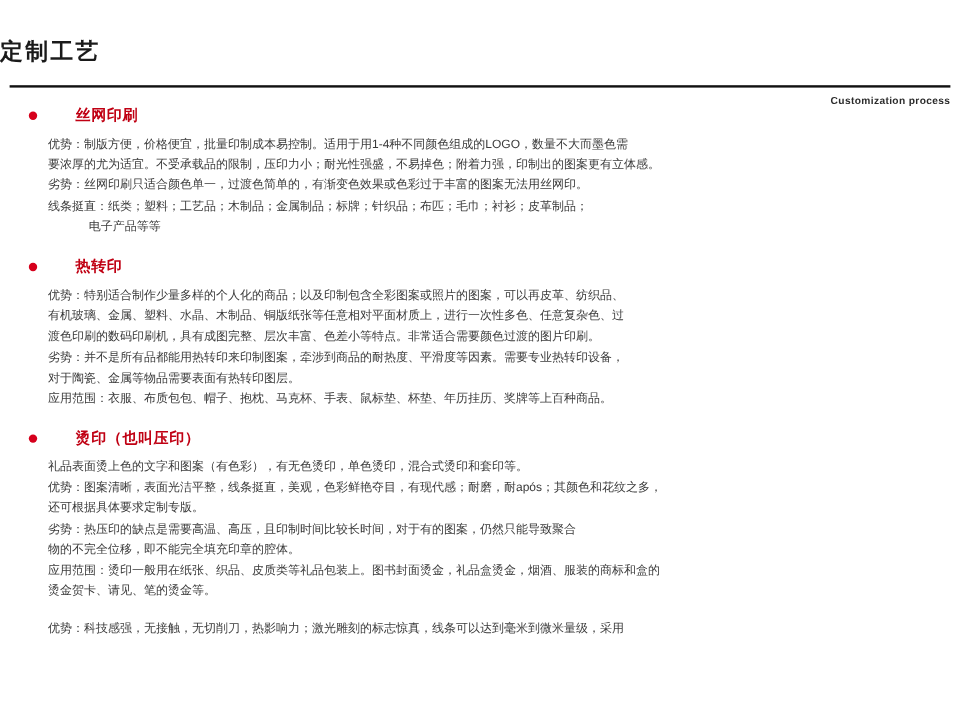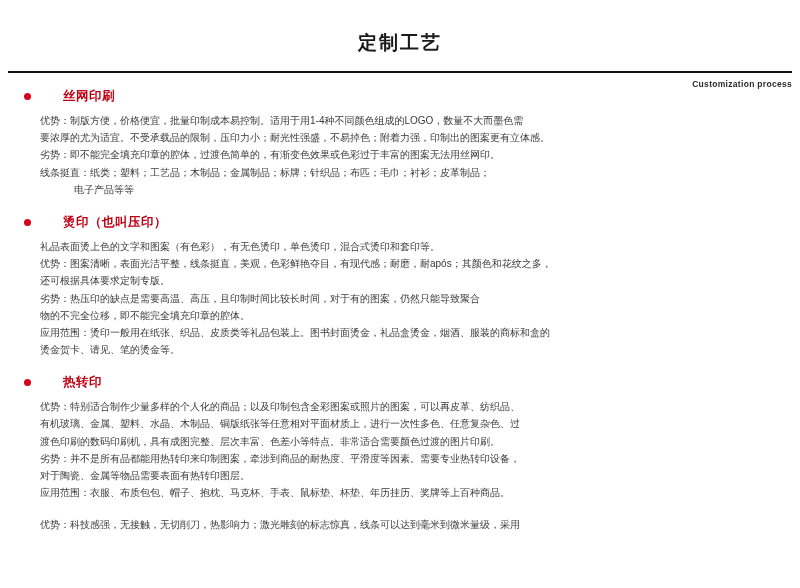--- a/index.html
+++ b/index.html
@@ -25,21 +25,21 @@
   
   .header {
     position: relative;
     height: 72px;
   }
   .header-title {
     position: absolute;
     top: 30px;
     left: 0;
     width: 800px;
-    text-align: center;
+    text-align: left;
     font-size: 19px;
     font-weight: bold;
     letter-spacing: 2px;
     color: #1a1a1a;
   }
   .header-sub {
     position: absolute;
     top: 48px;
     right: 8px;
     font-size: 8.5px;
@@ -142,53 +142,53 @@
 
   <div class="content">
 
     <div class="section">
       <div class="sec-head">
         <span class="bullet"></span>
         <span class="sec-title">丝网印刷</span>
       </div>
       <p class="para">优势：制版方便，价格便宜，批量印制成本易控制。适用于用1-4种不同颜色组成的LOGO，数量不大而墨色需</p>
       <p class="para">要浓厚的尤为适宜。不受承载品的限制，压印力小；耐光性强盛，不易掉色；附着力强，印制出的图案更有立体感。</p>
-      <p class="para">劣势：即不能完全填充印章的腔体，过渡色简单的，有渐变色效果或色彩过于丰富的图案无法用丝网印。</p>
+      <p class="para">劣势：丝网印刷只适合颜色单一，过渡色简单的，有渐变色效果或色彩过于丰富的图案无法用丝网印。</p>
       <p class="para">线条挺直：纸类；塑料；工艺品；木制品；金属制品；标牌；针织品；布匹；毛巾；衬衫；皮革制品；</p>
       <p class="para para-indent">电子产品等等</p>
+    </div>
+
+    <div class="section">
+      <div class="sec-head">
+        <span class="bullet"></span>
+        <span class="sec-title">热转印</span>
+      </div>
+      <p class="para">优势：特别适合制作少量多样的个人化的商品；以及印制包含全彩图案或照片的图案，可以再皮革、纺织品、</p>
+      <p class="para">有机玻璃、金属、塑料、水晶、木制品、铜版纸张等任意相对平面材质上，进行一次性多色、任意复杂色、过</p>
+      <p class="para">渡色印刷的数码印刷机，具有成图完整、层次丰富、色差小等特点。非常适合需要颜色过渡的图片印刷。</p>
+      <p class="para">劣势：并不是所有品都能用热转印来印制图案，牵涉到商品的耐热度、平滑度等因素。需要专业热转印设备，</p>
+      <p class="para">对于陶瓷、金属等物品需要表面有热转印图层。</p>
+      <p class="para">应用范围：衣服、布质包包、帽子、抱枕、马克杯、手表、鼠标垫、杯垫、年历挂历、奖牌等上百种商品。</p>
     </div>
 
     <div class="section">
       <div class="sec-head">
         <span class="bullet"></span>
         <span class="sec-title">烫印（也叫压印）</span>
       </div>
       <p class="para">礼品表面烫上色的文字和图案（有色彩），有无色烫印，单色烫印，混合式烫印和套印等。</p>
       <p class="para">优势：图案清晰，表面光洁平整，线条挺直，美观，色彩鲜艳夺目，有现代感；耐磨，耐após；其颜色和花纹之多，</p>
       <p class="para">还可根据具体要求定制专版。</p>
       <p class="para">劣势：热压印的缺点是需要高温、高压，且印制时间比较长时间，对于有的图案，仍然只能导致聚合</p>
       <p class="para">物的不完全位移，即不能完全填充印章的腔体。</p>
       <p class="para">应用范围：烫印一般用在纸张、织品、皮质类等礼品包装上。图书封面烫金，礼品盒烫金，烟酒、服装的商标和盒的</p>
       <p class="para">烫金贺卡、请见、笔的烫金等。</p>
     </div>
 
     <div class="section">
-      <div class="sec-head">
-        <span class="bullet"></span>
-        <span class="sec-title">热转印</span>
-      </div>
-      <p class="para">优势：特别适合制作少量多样的个人化的商品；以及印制包含全彩图案或照片的图案，可以再皮革、纺织品、</p>
-      <p class="para">有机玻璃、金属、塑料、水晶、木制品、铜版纸张等任意相对平面材质上，进行一次性多色、任意复杂色、过</p>
-      <p class="para">渡色印刷的数码印刷机，具有成图完整、层次丰富、色差小等特点。非常适合需要颜色过渡的图片印刷。</p>
-      <p class="para">劣势：并不是所有品都能用热转印来印制图案，牵涉到商品的耐热度、平滑度等因素。需要专业热转印设备，</p>
-      <p class="para">对于陶瓷、金属等物品需要表面有热转印图层。</p>
-      <p class="para">应用范围：衣服、布质包包、帽子、抱枕、马克杯、手表、鼠标垫、杯垫、年历挂历、奖牌等上百种商品。</p>
-    </div>
-
-    <div class="section">
       <p class="para">优势：科技感强，无接触，无切削刀，热影响力；激光雕刻的标志惊真，线条可以达到毫米到微米量级，采用</p>
 
     </div>
 
   </div>
 
 
 </div>
 
 </body></html>

